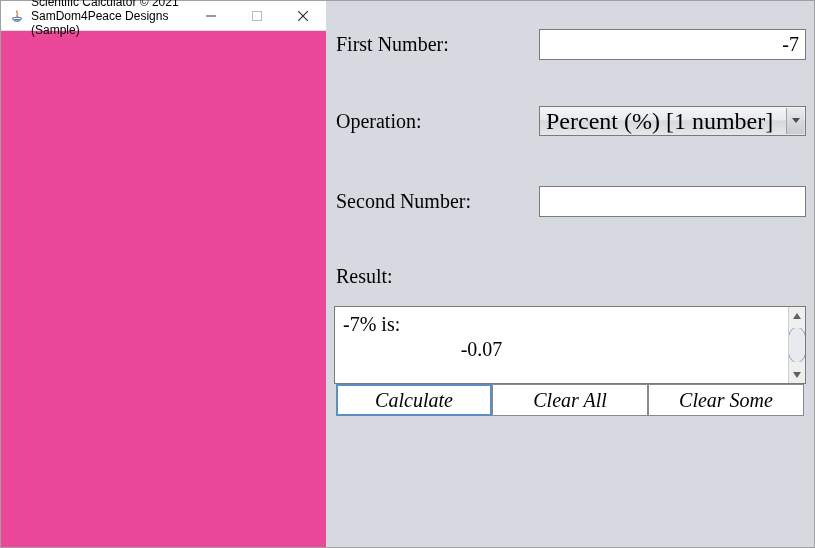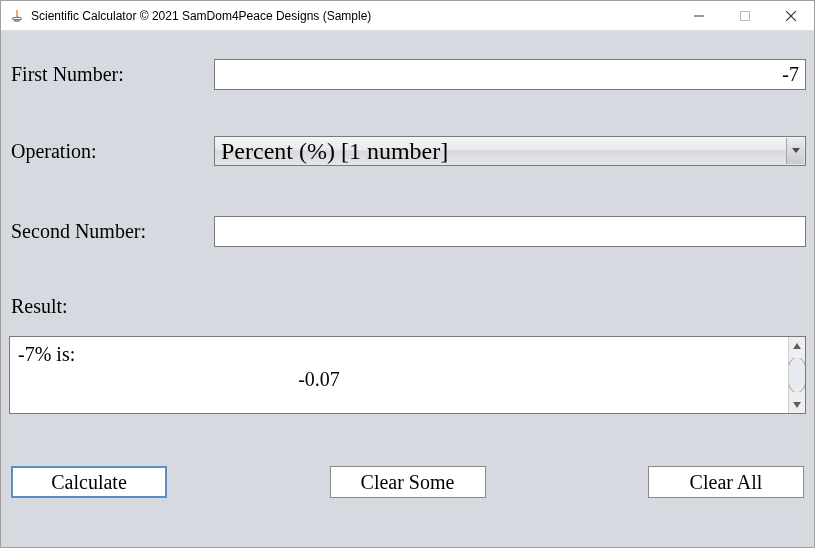--- a/index.html
+++ b/index.html
@@ -13,21 +13,21 @@
       width: 815px;
       height: 548px;
       overflow: hidden;
     }
     .window {
       width: 815px;
       height: 548px;
       border: 1px solid #a0a0a0;
       background: #ec4899;
       display: flex;
-      flex-direction: column;
+      flex-direction: row;
     }
     .titlebar {
       height: 30px;
       background: #fff;
       display: flex;
       align-items: center;
       border-bottom: 1px solid #ddd;
       font-size: 12px;
     }
     .titlebar-icon {
@@ -186,22 +186,22 @@
       top: 20px;
       width: 17px;
       height: 36px;
       display: flex;
       align-items: center;
       justify-content: center;
     }
     .button-row {
       display: flex;
       justify-content: space-between;
-      margin-top: 52px;
       padding: 0 2px;
+      font-style: italic;
     }
     .swing-btn {
       width: 156px;
       height: 32px;
       background: #fff;
       border: 1px solid #8a8a8a;
       font-size: 20px;
       font-family: "Times New Roman", serif;
       display: flex;
       align-items: center;
@@ -293,18 +293,18 @@
             <svg width="8" height="6" viewBox="0 0 8 6">
                 <polygon points="0,0 8,0 4,6" fill="#606060"></polygon>
               </svg>
           </div>
         </div>
       </div>
     </div>
 
     <div class="button-row">
       <div class="swing-btn focus">Calculate</div>
+      <div class="swing-btn">Clear All</div>
       <div class="swing-btn">Clear Some</div>
-      <div class="swing-btn">Clear All</div>
     </div>
 
   </div>
 </div>
 
 </body></html>

